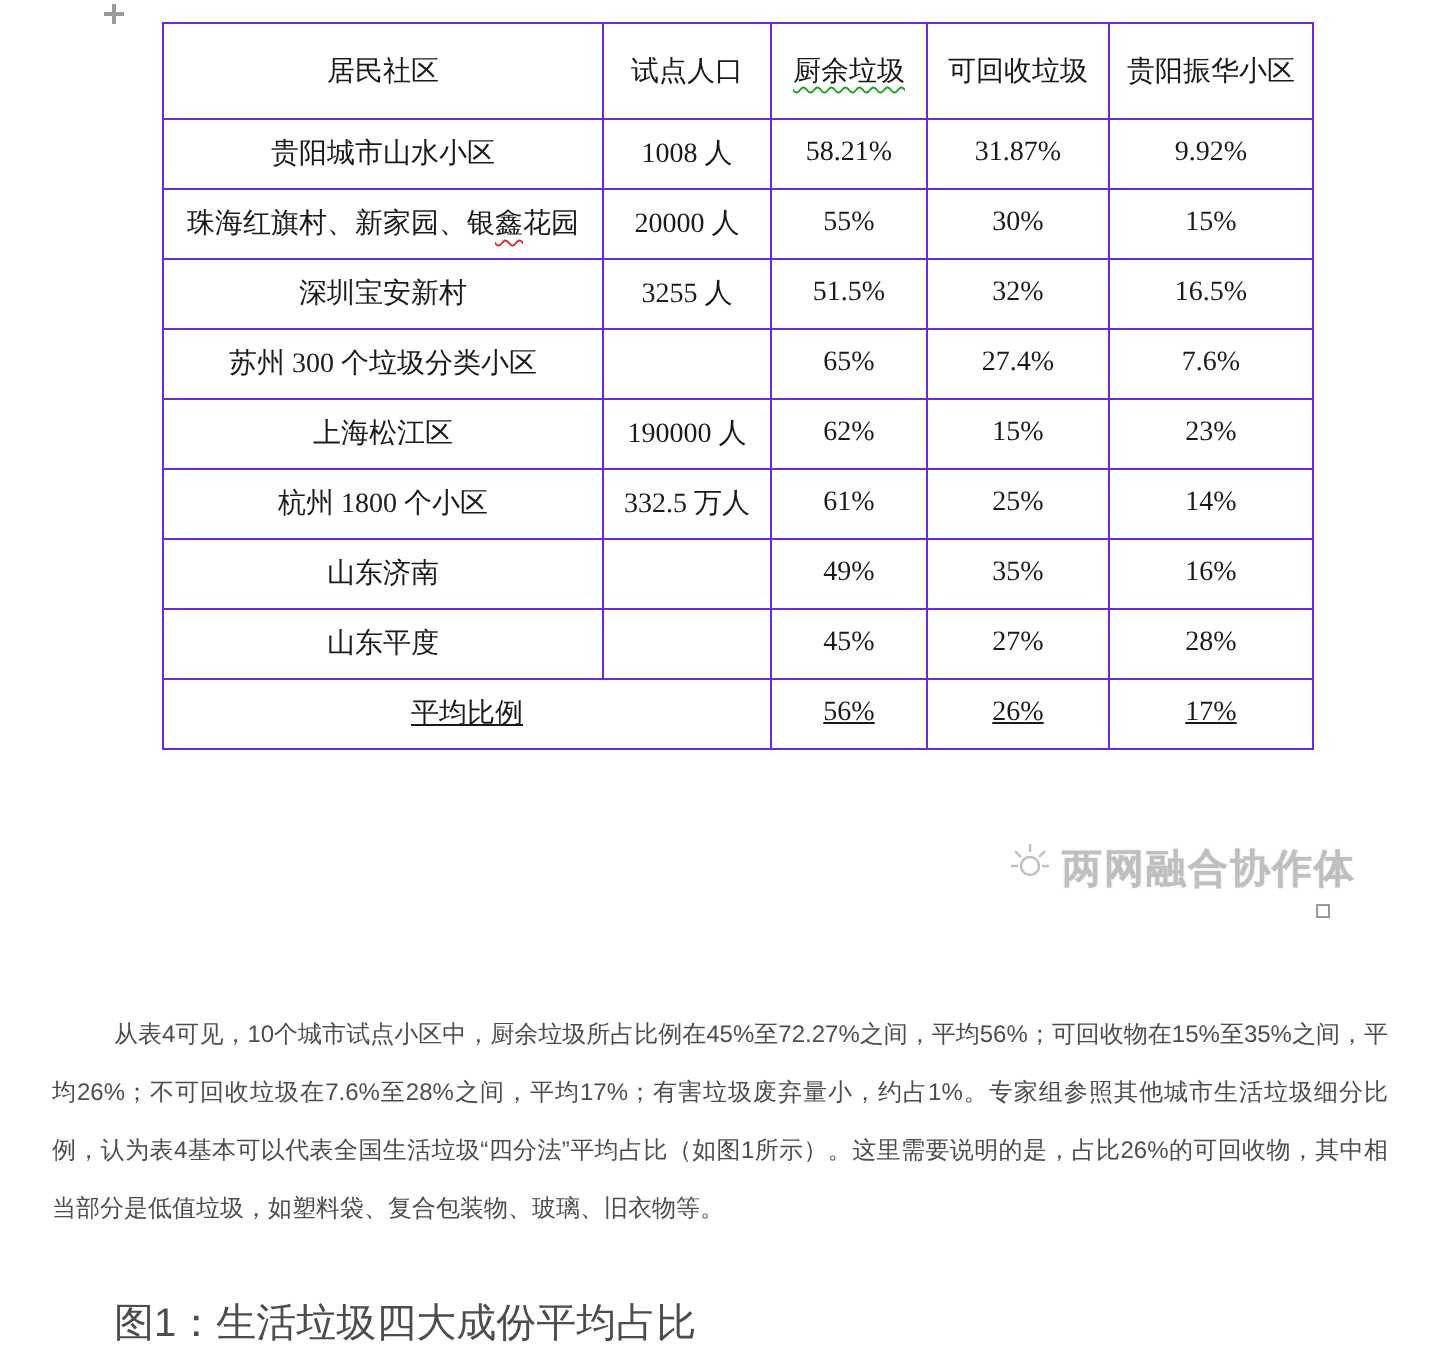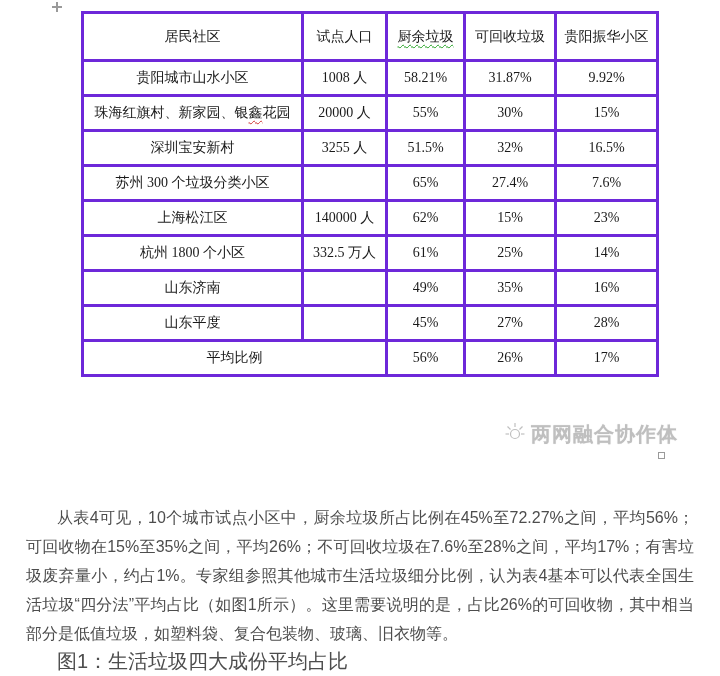--- a/index.html
+++ b/index.html
@@ -30,30 +30,30 @@
 
   
   table.data-table {
     position: absolute; left: 81px; top: 11px;
     width: 575px;
     border-collapse: collapse; table-layout: fixed;
     font-family: "Liberation Serif", "DejaVu Serif", serif;
     font-size: 14px; color: #1a1a1a;
   }
   .data-table th, .data-table td {
-    border: 3px solid #6d28d9;
+    border: 1px solid #6d28d9;
     text-align: center; vertical-align: middle;
     font-weight: normal;
     padding: 0 2px;
     overflow: hidden; white-space: nowrap;
   }
   .row-header  { height: 48px; }
   .row-tall    { height: 44px; }
   .row-normal  { height: 35px; }
-  .row-footer  { height: 35px; }
+  .row-footer  { height: 35px; text-decoration: underline; }
 
   .wavy-green {
     text-decoration: underline; text-decoration-style: wavy;
     text-decoration-color: #1fa01f; text-decoration-thickness: 1px;
     text-underline-offset: 3px;
   }
   .wavy-red {
     text-decoration: underline; text-decoration-style: wavy;
     text-decoration-color: #cc3333; text-decoration-thickness: 1px;
     text-underline-offset: 3px;
@@ -73,21 +73,21 @@
   }
 
   
   .note-line {
     position: absolute; top: 471px; left: 0; width: 720px;
     text-align: center;
     font-size: 15.5px; color: #4d4d4d;
   }
   .body-paragraph {
     position: absolute; top: 503px; left: 26px; width: 668px;
-    font-size: 16px; line-height: 29px; color: #4d4d4d;
+    font-size: 12px; line-height: 29px; color: #4d4d4d;
     text-indent: 31px; text-align: justify;
   }
   .figure-caption {
     position: absolute; top: 648px; left: 26px; width: 668px;
     font-size: 20px; color: #4d4d4d;
     text-indent: 31px;
   }
 </style>
 </head>
 <body>
@@ -143,21 +143,21 @@
     <tr class="row-normal">
       <td>苏州 300 个垃圾分类小区</td>
       <td></td>
       <td>65%</td>
       <td>27.4%</td>
       <td>7.6%</td>
     </tr>
 
     <tr class="row-normal">
       <td>上海松江区</td>
-      <td>140000 人</td>
+      <td>190000 人</td>
       <td>62%</td>
       <td>15%</td>
       <td>23%</td>
     </tr>
 
     <tr class="row-normal">
       <td>杭州 1800 个小区</td>
       <td>332.5 万人</td>
       <td>61%</td>
       <td>25%</td>

